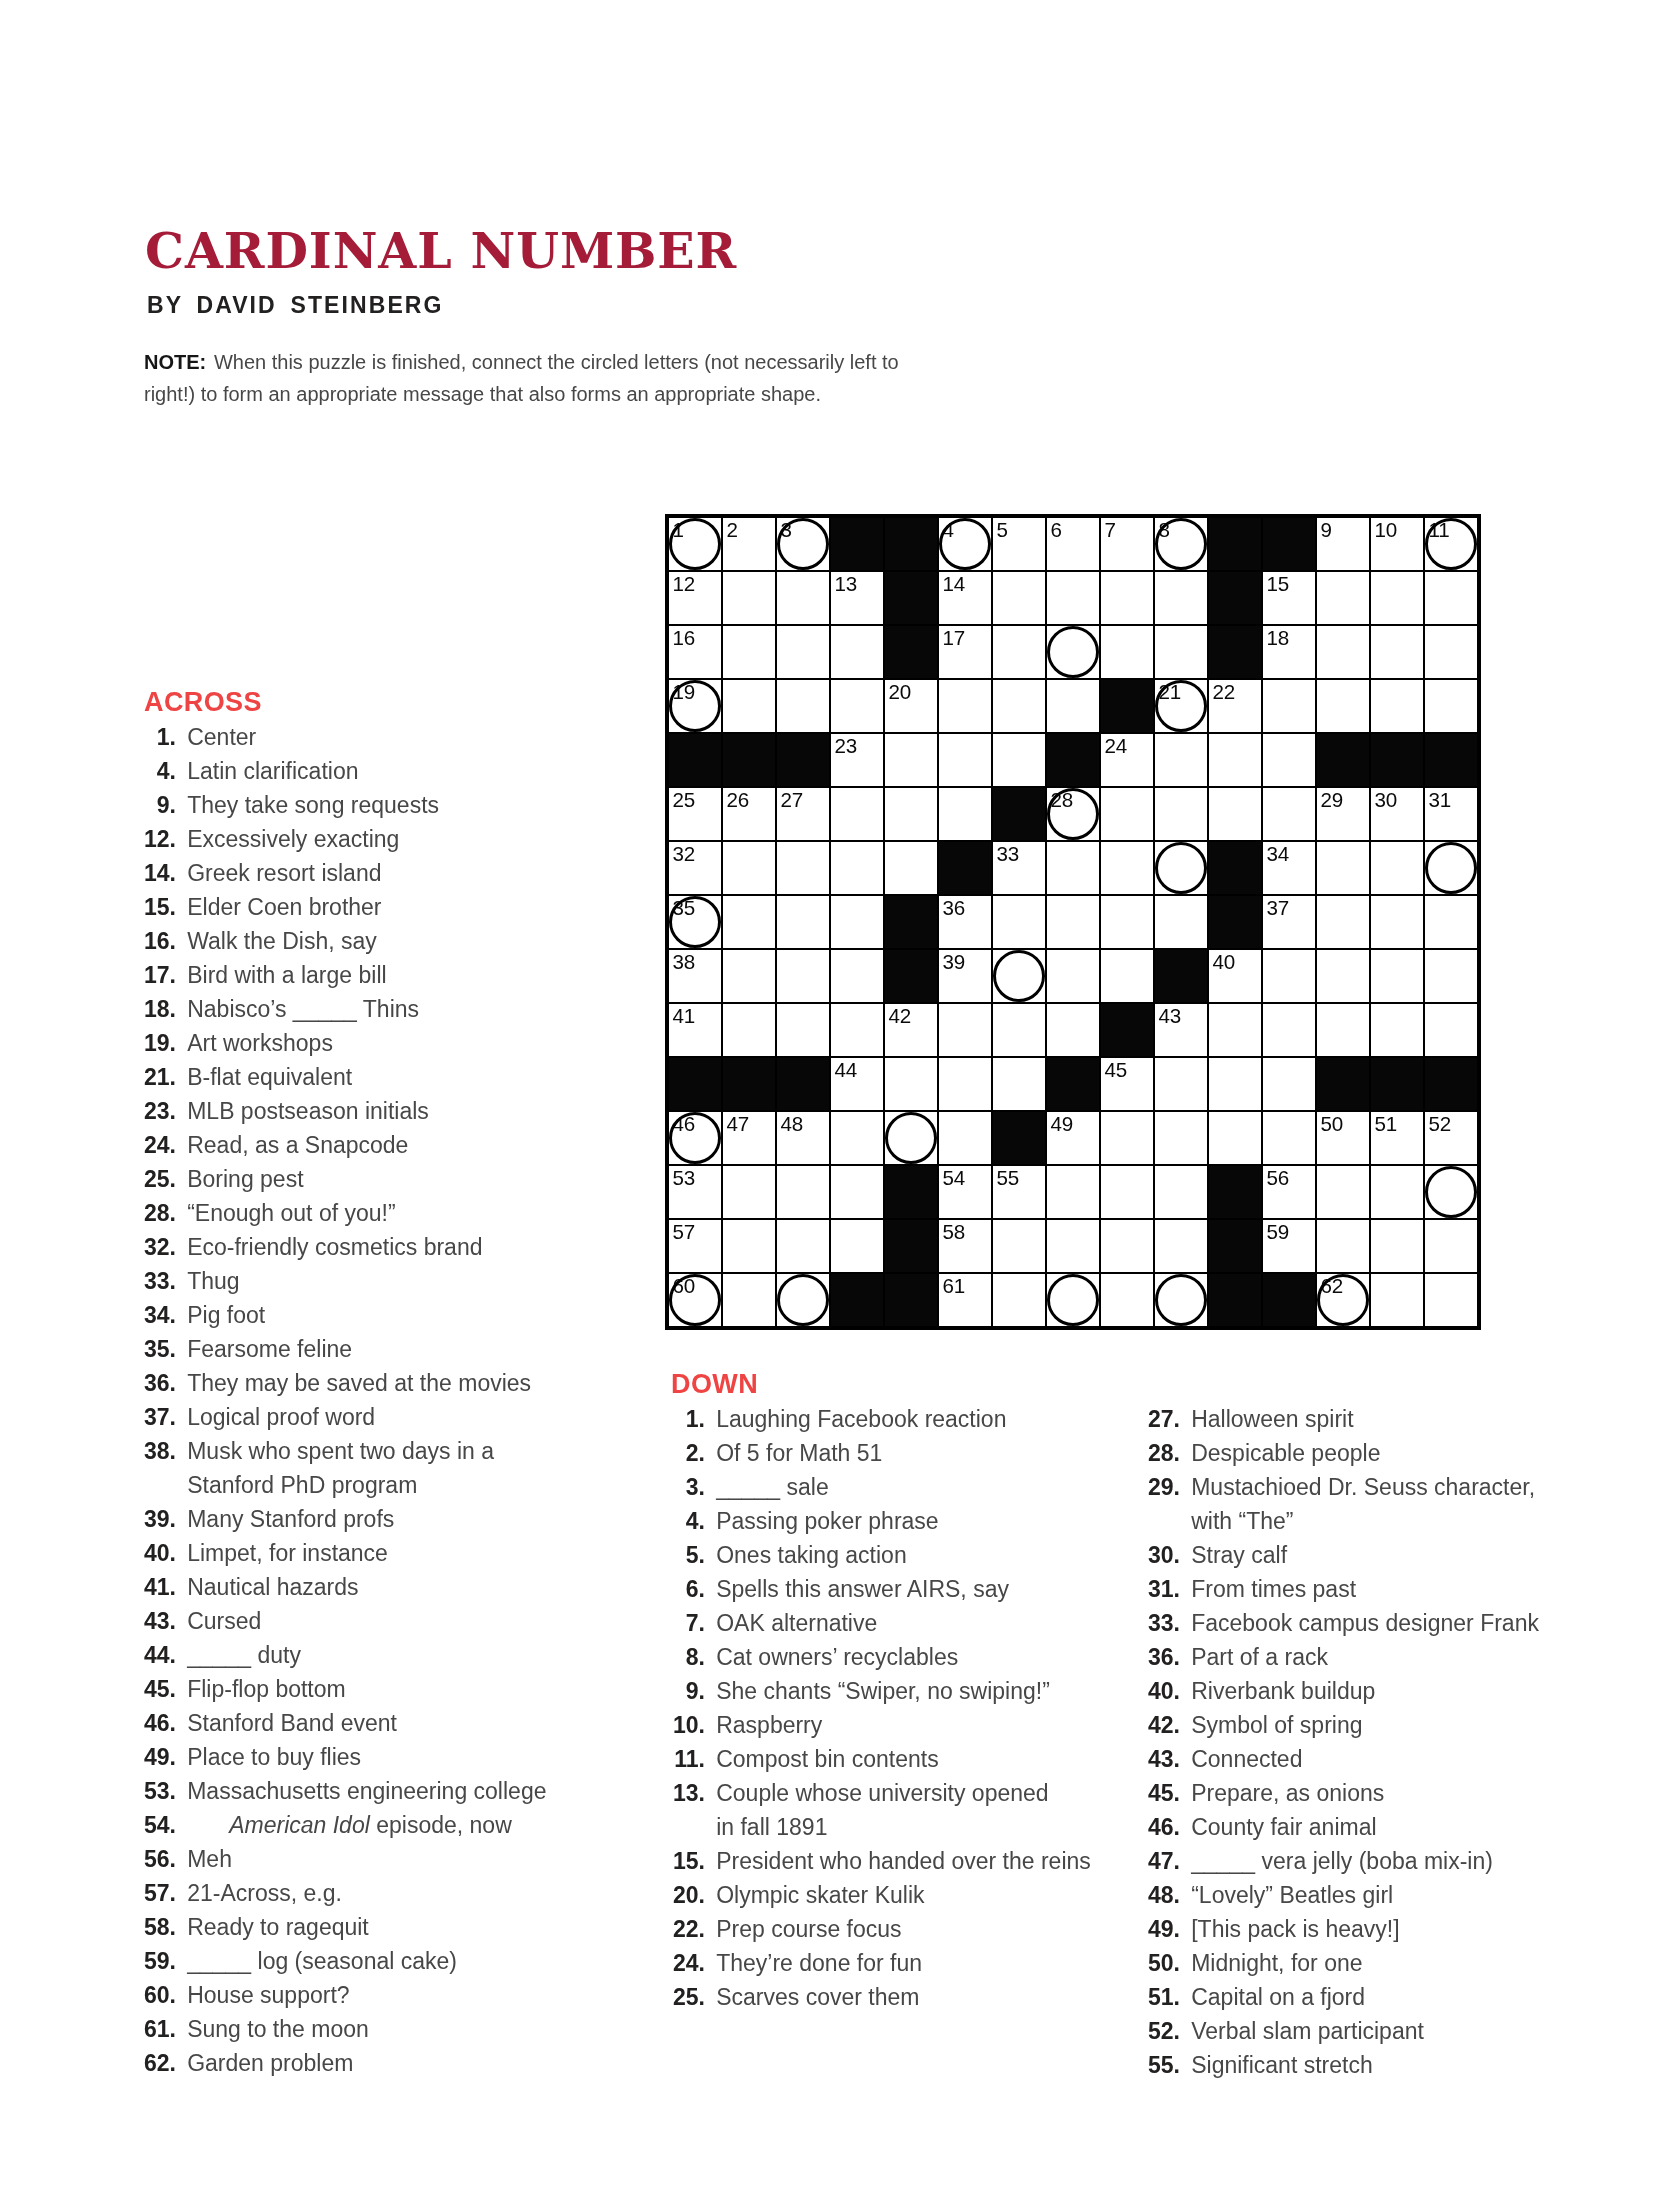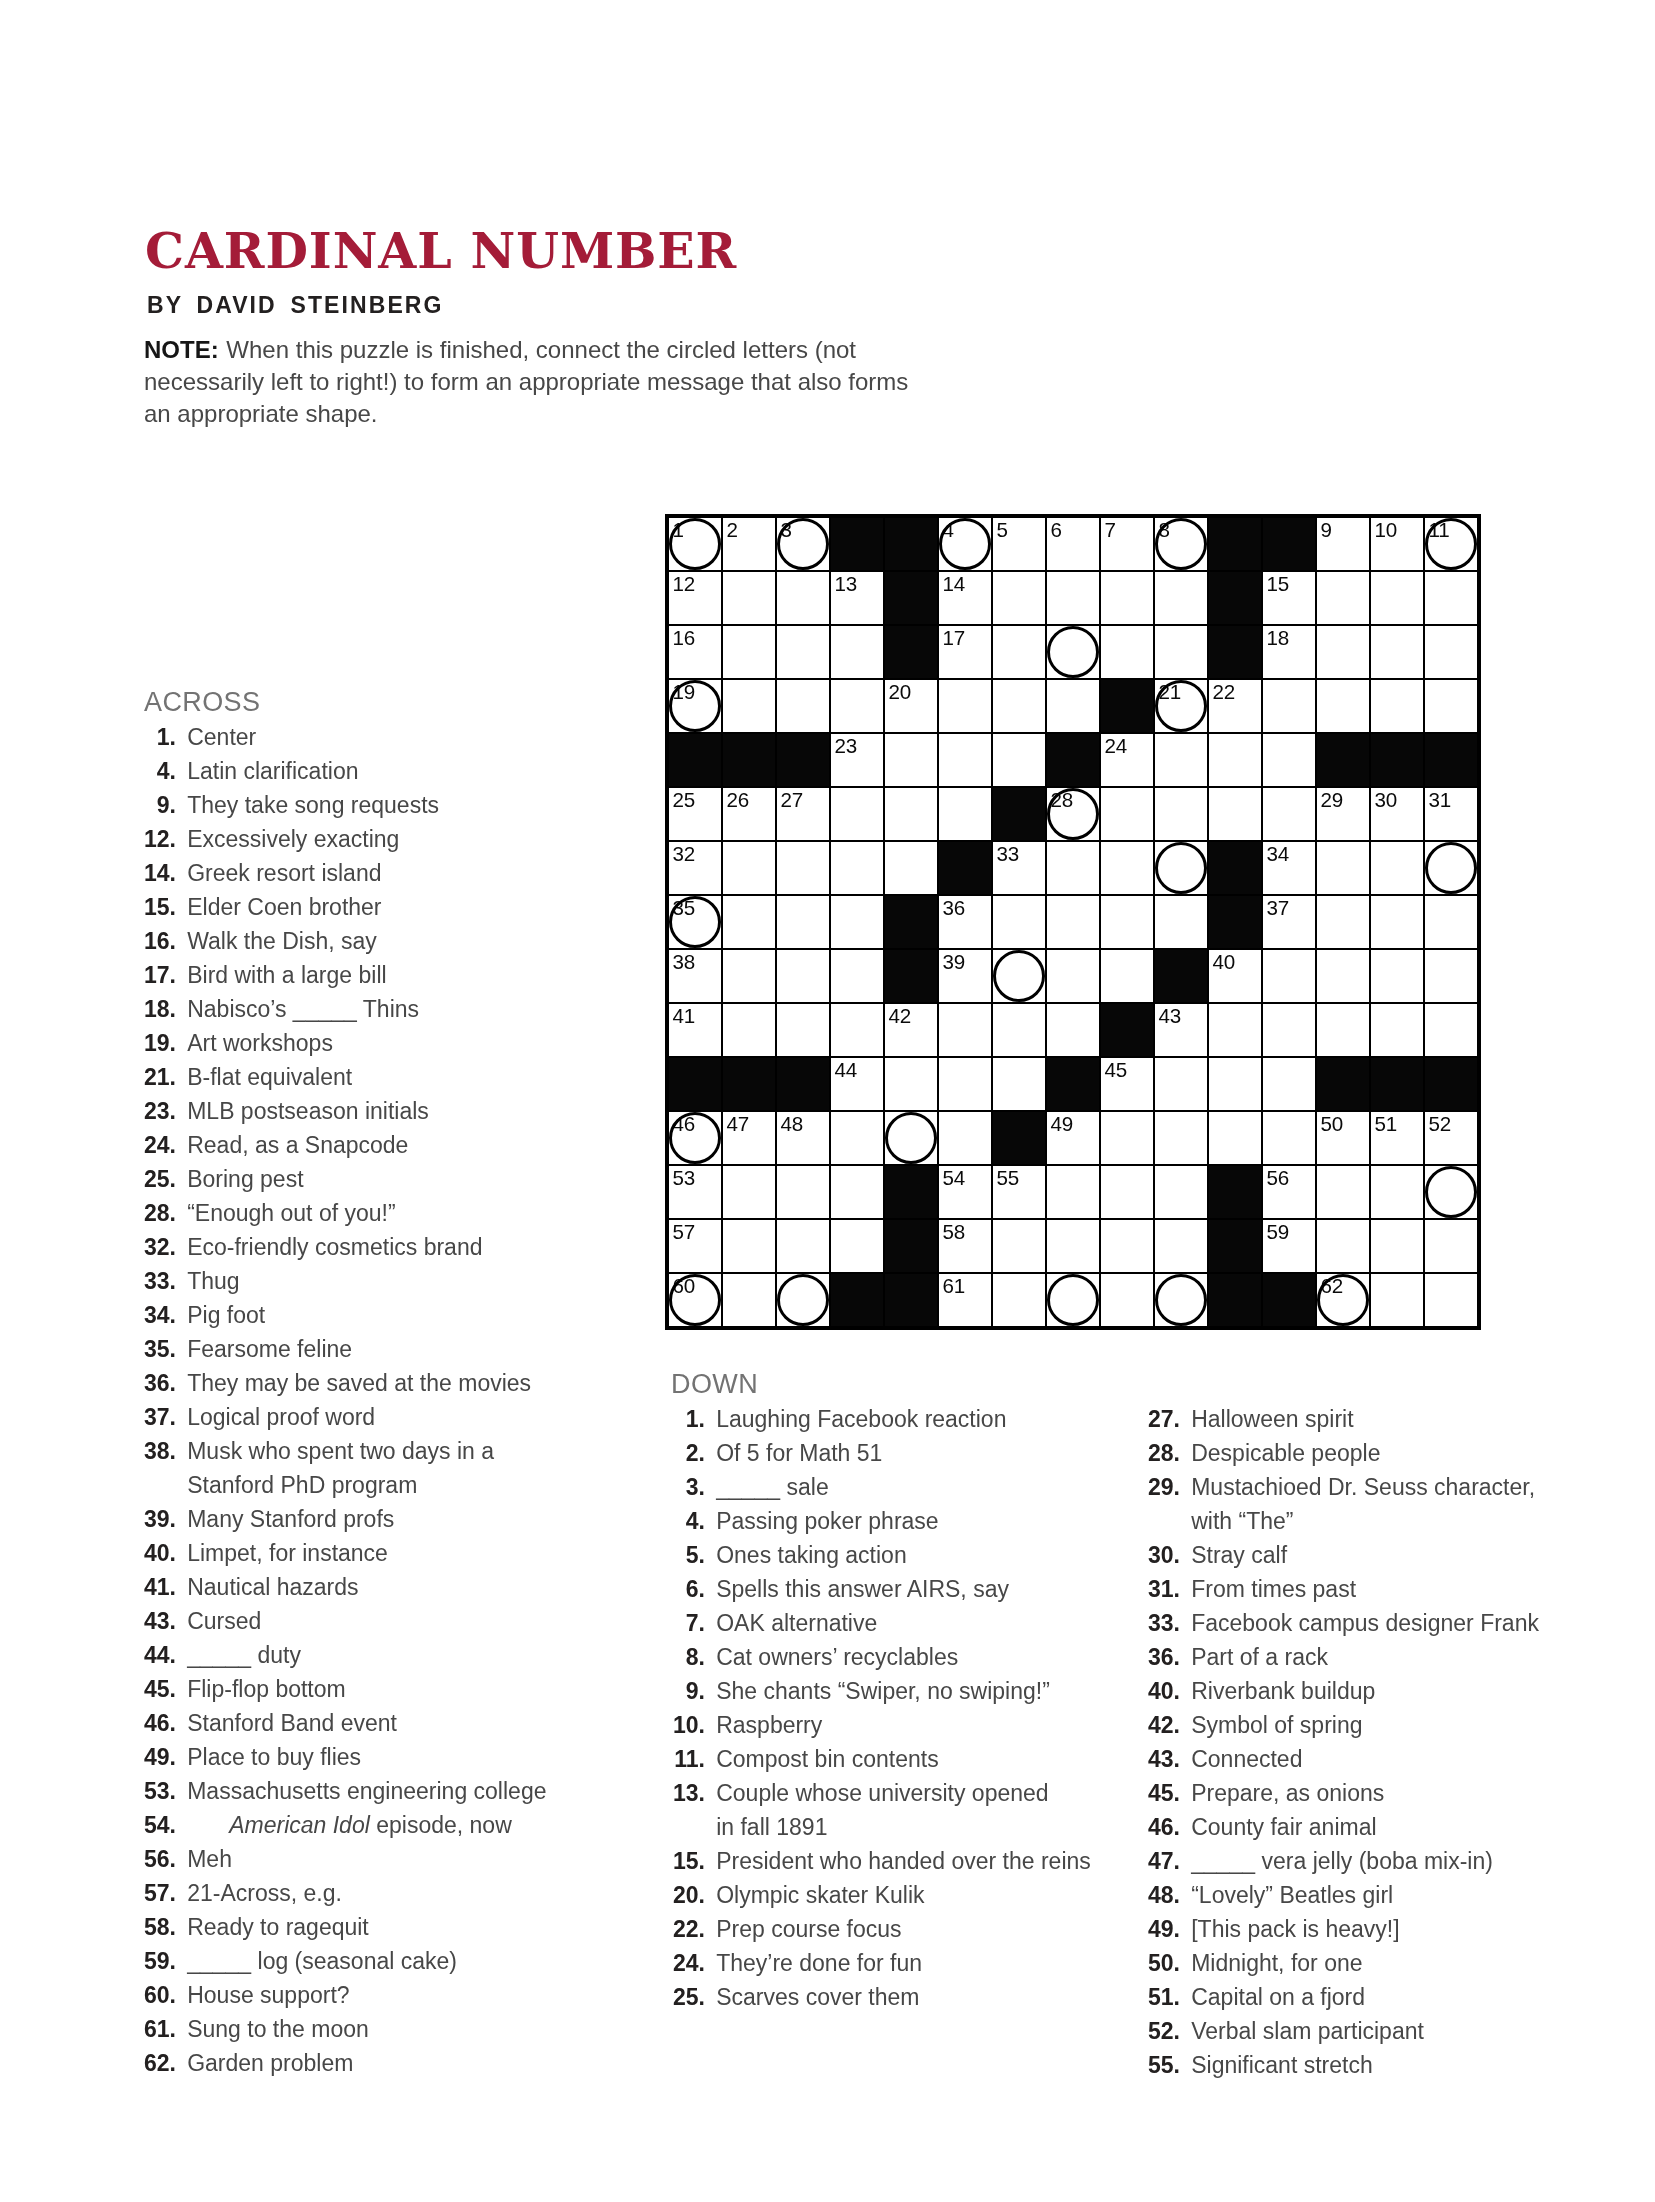--- a/index.html
+++ b/index.html
@@ -21,23 +21,23 @@
     color:#a41c38;
     white-space:nowrap;
   }
   .byline {
     position:absolute; left:147px; top:292px;
     font-size:23px; font-weight:bold;
     letter-spacing:2.1px; word-spacing:5.2px;
     color:#232020; white-space:nowrap;text-align:center;
   }
   .note {
-    position:absolute; left:144px; top:334px;
+    position:absolute; left:144px; top:346px;
     width:787px;
-    font-size:24px; line-height:32px;
+    font-size:20px; line-height:32px;
     color:#474747;
   }
   .note b { color:#161616; margin-right:7.7px; }
 
   
   .grid {
     position:absolute; left:665px; top:514px;
     display:grid;
     grid-template-columns:repeat(15,54px);
     grid-template-rows:repeat(15,54px);
@@ -59,23 +59,23 @@
   .circle {
     position:absolute; inset:0px;
     border:3.4px solid #000;
     border-radius:50%;
     box-sizing:border-box;
   }
 
   
   .section-header {
     position:absolute;
-    font-size:27px; font-weight:normal;
+    font-size:27px; font-weight:bold;
     letter-spacing:0.4px;
-    color:#737373; white-space:nowrap;
+    color:#ef4444; white-space:nowrap;
   }
   #across-header { left:144px; top:687px; }
   #down-header   { left:671px; top:1369px; }
 
   .clue-list { position:absolute; }
   #across-list { left:129px; top:723px; }
   #down-list-1 { left:658px; top:1405px; }
   #down-list-2 { left:1133px; top:1405px; }
 
   .clue {

